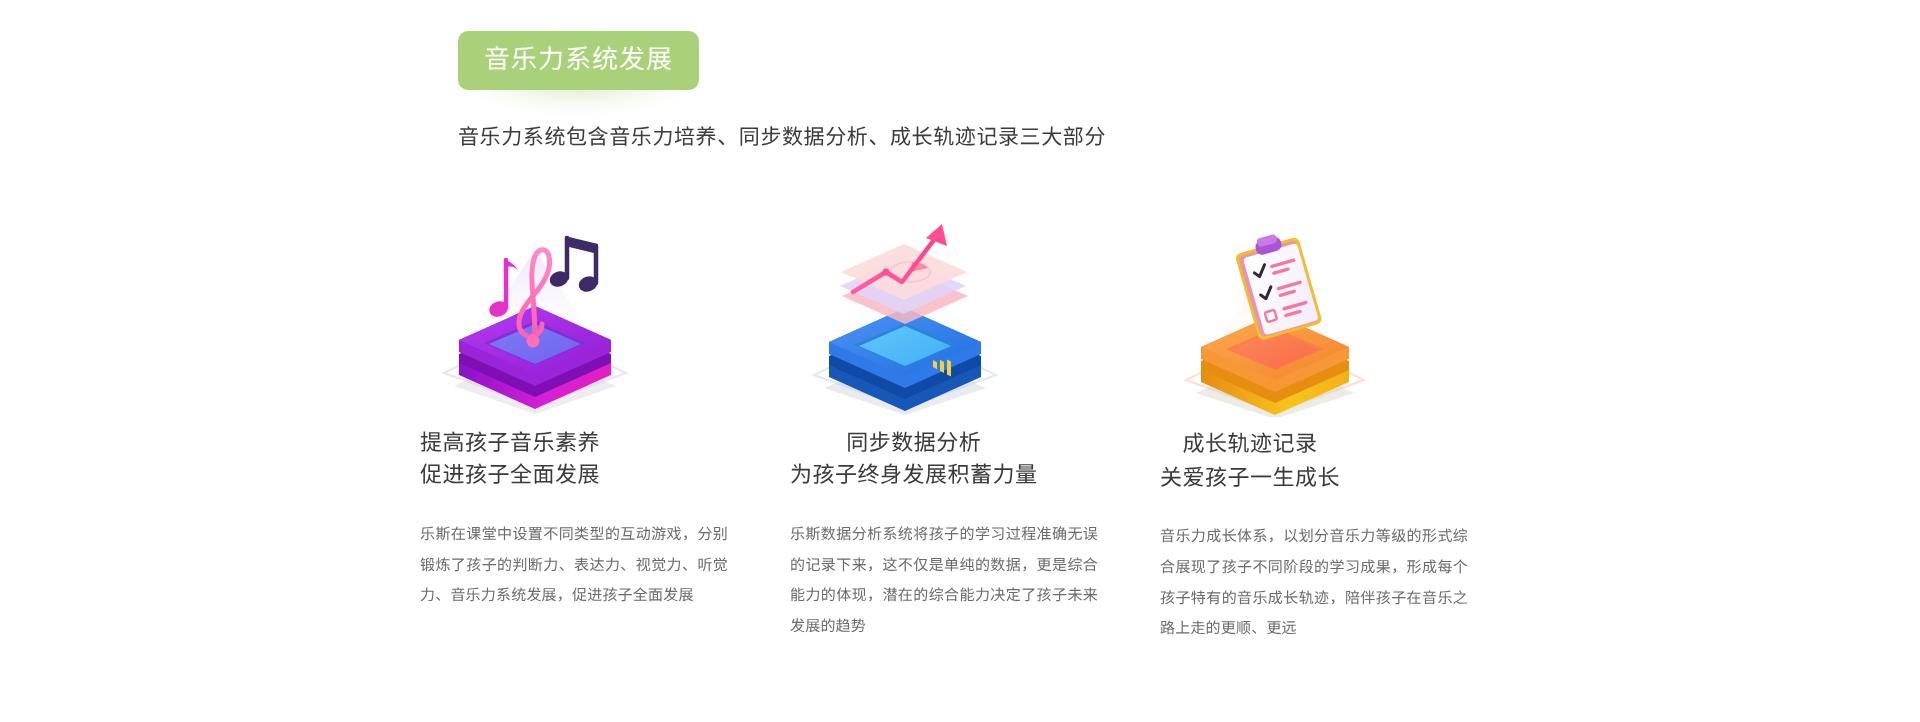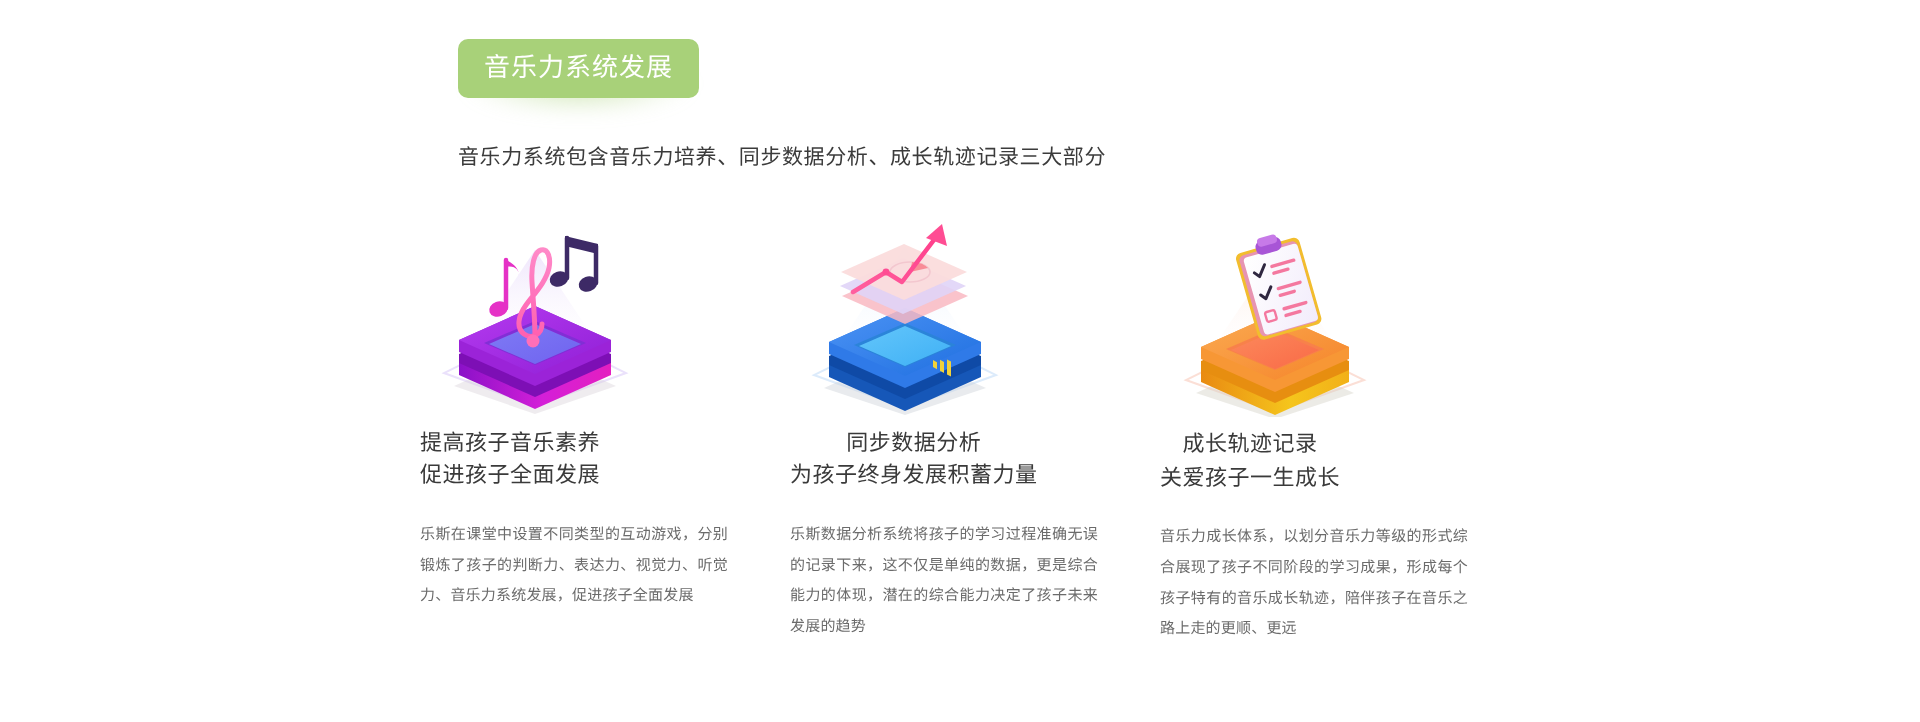--- a/index.html
+++ b/index.html
@@ -20,21 +20,21 @@
     position: relative;
     width: 1920px;
     height: 722px;
     background: #ffffff;
   }
 
   
   .header-zone {
     position: absolute;
     left: 458px;
-    top: 39px;
+    top: 31px;
     width: 1000px;
   }
 
   .badge-wrap {
     position: relative;
     display: inline-block;
   }
   .badge-glow {
     position: absolute;
     left: 6px;
@@ -53,21 +53,21 @@
     background: #a8d179;
     border-radius: 10px;
     color: #ffffff;
     font-size: 26px;
     line-height: 1.25;
     letter-spacing: 1px;
     white-space: nowrap;
   }
 
   .subtitle {
-    margin-top: 42px;
+    margin-top: 30px;
     font-size: 21px;
     color: #3b3b3b;
     letter-spacing: 0.6px;
     white-space: nowrap;
   }
 
   
   .columns {
     position: absolute;
     left: 420px;

